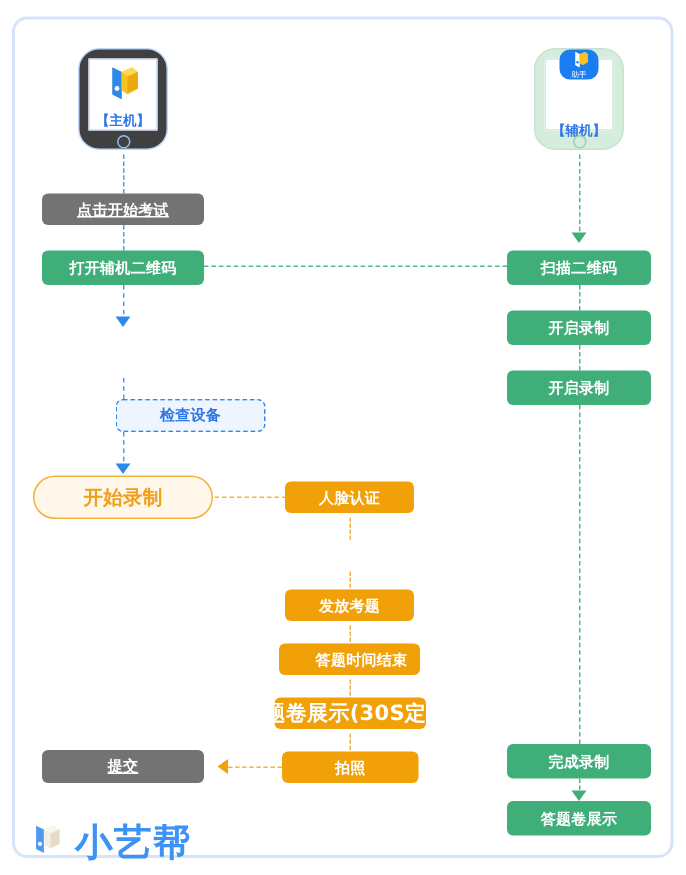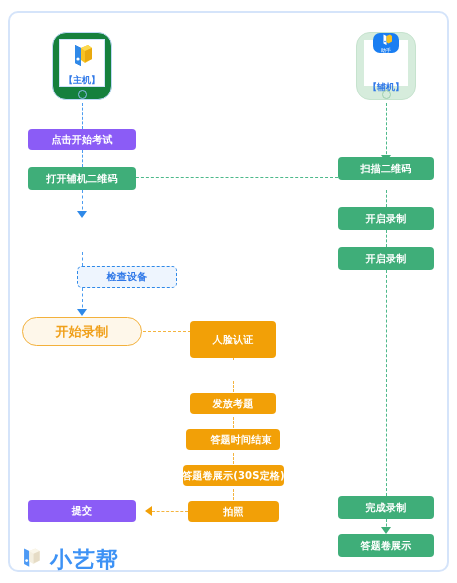--- a/index.html
+++ b/index.html
@@ -26,21 +26,21 @@
     pointer-events:none;
   }
 
   
   .phone{
     position:absolute;
     box-sizing:border-box;
     border-radius:14px;
     display:flex;flex-direction:column;align-items:center;
   }
-  .phone-blue{background:#15803d;border:1px solid #bcd8f8;}
+  .phone-blue{background:#404040;border:1px solid #bcd8f8;}
   .phone-green{background:#d6ecdc;border:1px solid #c6e3ce;}
   .phone-screen{
     background:#ffffff;
     box-sizing:border-box;
     display:flex;flex-direction:column;align-items:center;justify-content:center;
   }
   .phone-screen-blue{border:1px solid #cfe3fb;}
   .phone-screen-green{border:1px solid #d6ecdc;gap:24px;}
   .phone-home{
     width:9px;height:9px;border-radius:50%;
@@ -68,21 +68,21 @@
     position:absolute;
     box-sizing:border-box;
     display:flex;align-items:center;justify-content:center;
     text-align:center;
     font-size:10px;
     font-weight:bold;
     letter-spacing:0.2px;
     border-radius:4px;
     white-space:nowrap;
   }
-  .n-blue{background:#8b5cf6;color:#ffffff;}
+  .n-blue{background:#737373;color:#ffffff;text-decoration:underline;}
   .n-green{background:#3fae79;color:#ffffff;}
   .n-orange{background:#f2a007;color:#ffffff;}
   .n-pill-blue{
     background:#eff6fe;color:#2f78e8;
     border:1.5px solid #2f89e8;border-radius:22px;
     font-size:13px;
   }
   .n-pill-orange{
     background:#fef7ea;color:#f0a01a;
     border:1.5px solid #f3b13c;border-radius:22px;
@@ -108,21 +108,21 @@
   .ad-green{border-top:7px solid #3fae79;}
   .al-green{border-right:7px solid #3fae79;}
   .al-orange{border-right:7px solid #f2a007;}
 
   
   .footer-logo{
     position:absolute;left:18px;top:545px;
     display:flex;align-items:center;
   }
   .footer-text{
-    font-size:22px;font-weight:bold;color:#3d92f5;
+    font-size:25px;font-weight:bold;color:#3d92f5;
     margin-left:6px;letter-spacing:1px;
   }
 </style>
 </head>
 <body>
 
 <div id="canvas">
 
   <div class="frame"></div>
 
@@ -198,32 +198,32 @@
 
   <div class="node n-green" style="left:28px;top:167px;width:108px;height:23px;">打开辅机二维码</div>
 
 
   <div class="node n-dashed-blue" style="left:32px;top:266px;width:100px;height:22px;margin-left:45px;">检查设备</div>
 
   <div class="node n-pill-orange" style="left:22px;top:317px;width:120px;height:29px;">开始录制</div>
 
   <div class="node n-blue" style="left:28px;top:500px;width:108px;height:22px;">提交</div>
 
-  <div class="node n-orange" style="left:190px;top:321px;width:86px;height:37px;">人脸认证</div>
+  <div class="node n-orange" style="left:190px;top:321px;width:86px;height:21px;">人脸认证</div>
 
 
   <div class="node n-orange" style="left:190px;top:393px;width:86px;height:21px;">发放考题</div>
 
   <div class="node n-orange" style="left:186px;top:429px;width:94px;height:21px;padding-left:16px;">答题时间结束</div>
 
-  <div class="node n-orange" style="left:183px;top:465px;width:101px;height:21px;font-size:10px;">答题卷展示(30S定格)</div>
+  <div class="node n-orange" style="left:183px;top:465px;width:101px;height:21px;font-size:14px;">答题卷展示(30S定格)</div>
 
   <div class="node n-orange" style="left:188px;top:501px;width:91px;height:21px;">拍照</div>
 
-  <div class="node n-green" style="left:338px;top:157px;width:96px;height:23px;">扫描二维码</div>
+  <div class="node n-green" style="left:338px;top:167px;width:96px;height:23px;">扫描二维码</div>
 
   <div class="node n-green" style="left:338px;top:207px;width:96px;height:23px;">开启录制</div>
 
   <div class="node n-green" style="left:338px;top:247px;width:96px;height:23px;">开启录制</div>
 
   <div class="node n-green" style="left:338px;top:496px;width:96px;height:23px;">完成录制</div>
 
   <div class="node n-green" style="left:338px;top:534px;width:96px;height:23px;">答题卷展示</div>
 
   <div class="footer-logo">

